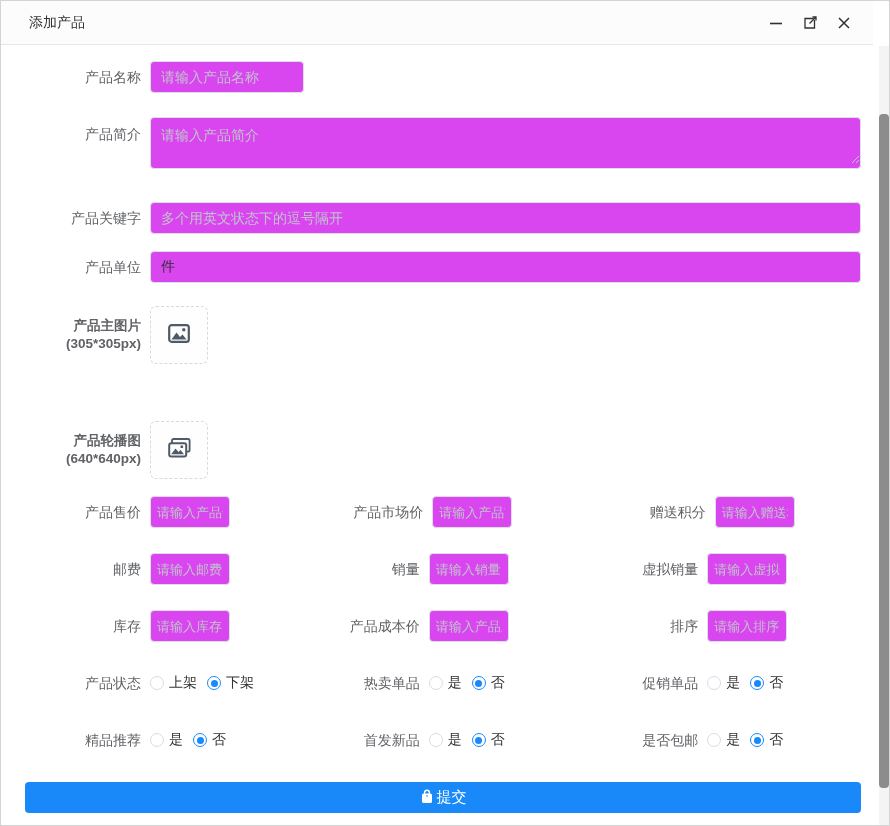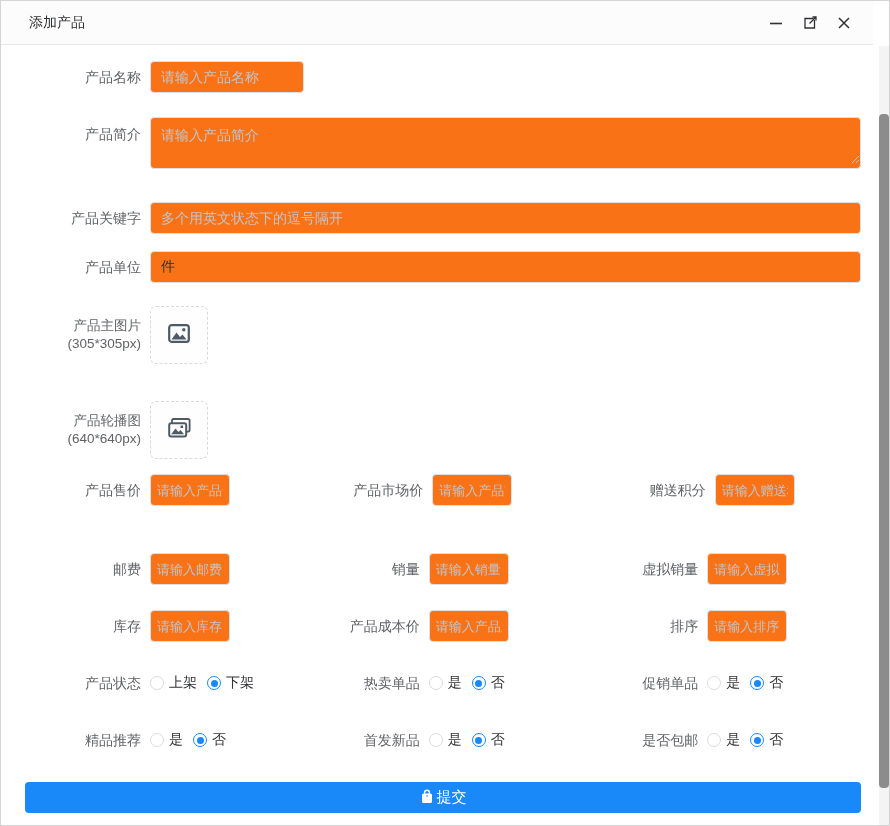--- a/index.html
+++ b/index.html
@@ -25,21 +25,21 @@
   .content { position:absolute; top:45px; left:0; right:0; bottom:0; background:#fff; overflow:hidden; }
   .scroll-track { position:absolute; top:0; right:0; width:10px; height:100%; background:#f4f4f4; }
   .scroll-thumb { position:absolute; top:68px; right:0; width:10px; height:674px; background:#8c8c8c; border-radius:4px; }
 
   
   .row { position:absolute; left:24px; width:836px; display:flex; align-items:center; }
   .flabel {
     width:116px; min-width:116px; margin-right:9px; text-align:right;
     font-size:14px; color:#606266; line-height:1.3;
   }
-  .ctrl { height:32px; border:1px solid #dcdfe6; border-radius:4px; background:#f97316;
+  .ctrl { height:32px; border:1px solid #dcdfe6; border-radius:4px; background:#d946ef;
     font-size:14px; color:#303133; padding:0 10px; outline:none;
     font-family:"Liberation Sans","DejaVu Sans",sans-serif; }
   .ctrl::placeholder, textarea.ctrl::placeholder { color:#c0c4cc; opacity:1; }
   .w-full { width:711px; }
   .w-name { width:154px; }
   .w-small { width:80px; height:32px; font-size:13px; padding:0 6px; }
 
   textarea.ctrl { height:52px; resize:none; padding:8px 10px; line-height:1.4; }
   .ta-wrap { position:relative; width:711px; height:52px; }
   .ta-wrap .grip { position:absolute; right:2px; bottom:2px; pointer-events:none; }
@@ -47,21 +47,21 @@
   
   .cols3 { display:grid; grid-template-columns:repeat(3,1fr); align-items:center; }
   .col { display:flex; align-items:center; }
 
   
   .upload-box {
     width:58px; height:58px; border:1px dashed #d9d9d9; border-radius:6px; background:#fefefe;
     display:flex; align-items:center; justify-content:center; cursor:pointer;
   }
   .img-row { align-items:center; }
-  .img-label { font-size:13.5px; }
+  .img-label { font-size:13.5px;font-weight:bold; }
 
   
   .radio-group { display:flex; align-items:flex-end; }
   .radio { display:flex; align-items:center; margin-right:10px; cursor:pointer; }
   .rdot { width:14px; height:14px; border-radius:50%; border:1px solid #d9dce6; background:#fff;
     margin-right:5px; position:relative; flex:none; }
   .radio.checked .rdot { border:1.5px solid #1989fa; }
   .radio.checked .rdot::after {
     content:""; position:absolute; left:50%; top:50%; width:7px; height:7px;
     margin:-3.5px 0 0 -3.5px; border-radius:50%; background:#1989fa;
@@ -76,22 +76,22 @@
     font-family:"Liberation Sans","DejaVu Sans",sans-serif;
   }
 
   
   .r-name     { top:15px;  height:32px; }
   .r-intro    { top:71px;  height:52px; align-items:flex-start; }
   .r-intro .flabel { margin-top:8px; }
   .r-keywords { top:148px; height:48px; }
   .r-unit     { top:205px; height:32px; }
   .r-mainimg  { top:260px; height:58px; }
-  .r-carousel { top:355px; height:58px; }
-  .r-price    { top:428px; height:32px;gap:11px; }
+  .r-carousel { top:375px; height:58px; }
+  .r-price    { top:450px; height:32px;gap:11px; }
   .r-postage  { top:507px; height:32px; }
   .r-stock    { top:564px; height:32px; }
   .r-status   { top:621px; height:32px; }
   .r-feature  { top:678px; height:32px; }
 </style>
 </head>
 <body>
 
 <div class="window">
 

